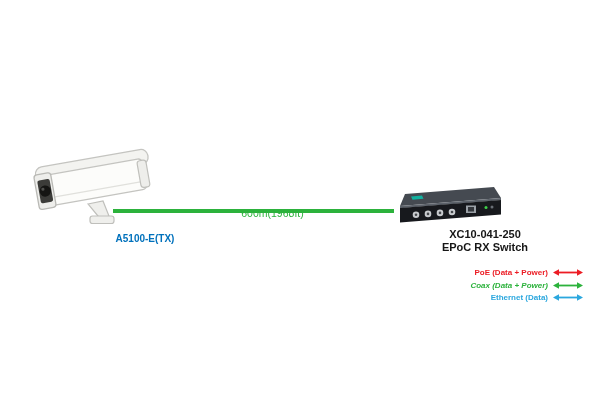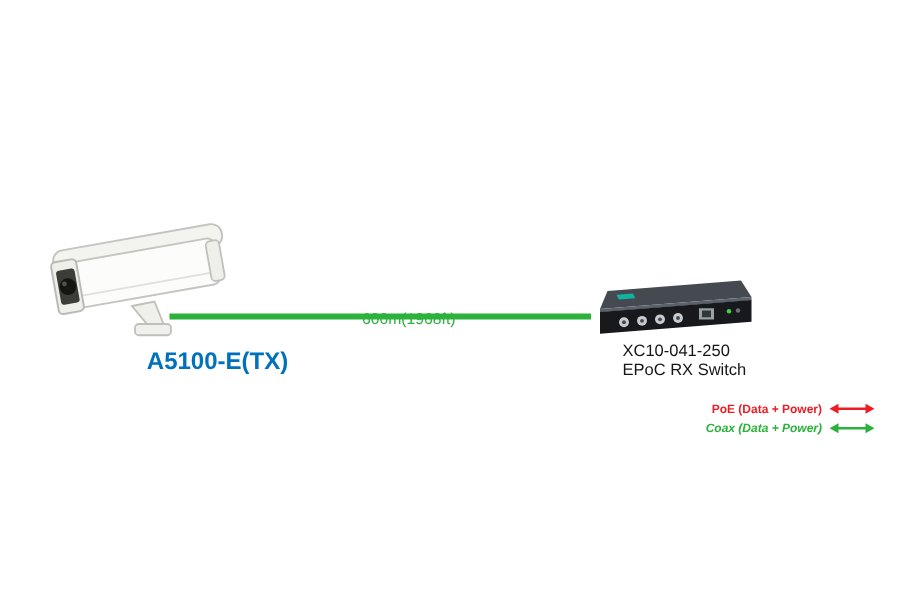--- a/index.html
+++ b/index.html
@@ -6,35 +6,35 @@
   .canvas{
     position:relative;width:604px;height:400px;background:#ffffff;overflow:hidden;
     font-family:"Liberation Sans", sans-serif;
   }
   .abs{position:absolute;}
 
   
   .camera-wrap{left:26px;top:144px;width:136px;height:94px;z-index:3;}
   .camera-label{
     left:95px;top:233px;width:100px;text-align:center;
-    font-size:16px;font-weight:bold;z-index:4;
+    font-size:10px;font-weight:bold;z-index:4;
   }
 
   
   .link-line{left:113px;top:209px;width:281px;height:4px;z-index:1;}
   .link-label{
     left:200px;top:207px;width:145px;text-align:center;
     font-size:10.5px;z-index:2;
   }
 
   
   .switch-wrap{left:393px;top:183px;width:112px;height:45px;z-index:3;}
   .switch-label{
-    left:415px;top:228px;width:120px;
-    font-size:11px;line-height:12.5px;color:#161616;z-index:4;
+    left:425px;top:228px;width:120px;text-align:center;
+    font-size:11px;line-height:12.5px;color:#161616;z-index:4;font-weight:bold;
   }
 
   
   .legend{right:21px;top:268px;z-index:4;}
   .legend-row{
     display:flex;justify-content:flex-end;
     height:9px;margin-bottom:3.5px;
   }
   .legend-label{
     font-size:8px;font-weight:bold;white-space:nowrap;margin-right:5px;
@@ -127,16 +127,24 @@
 
     <div class="legend-row" style="color: rgb(44, 178, 60); font-style: italic;">
       <span class="legend-label">Coax (Data + Power)</span>
       <svg class="legend-arrow" width="30" height="9" viewBox="0 0 30 9">
         <line x1="4" y1="4.5" x2="26" y2="4.5" stroke="currentColor" stroke-width="1.8"></line>
         <polygon points="0,4.5 6,1.2 6,7.8" fill="currentColor"></polygon>
         <polygon points="30,4.5 24,1.2 24,7.8" fill="currentColor"></polygon>
       </svg>
     </div>
 
+    <div class="legend-row" style="color: rgb(43, 167, 222);">
+      <span class="legend-label">Ethernet (Data)</span>
+      <svg class="legend-arrow" width="30" height="9" viewBox="0 0 30 9">
+        <line x1="4" y1="4.5" x2="26" y2="4.5" stroke="currentColor" stroke-width="1.8"></line>
+        <polygon points="0,4.5 6,1.2 6,7.8" fill="currentColor"></polygon>
+        <polygon points="30,4.5 24,1.2 24,7.8" fill="currentColor"></polygon>
+      </svg>
+    </div>
 
   </div>
 
 </div>
 
 </body></html>

